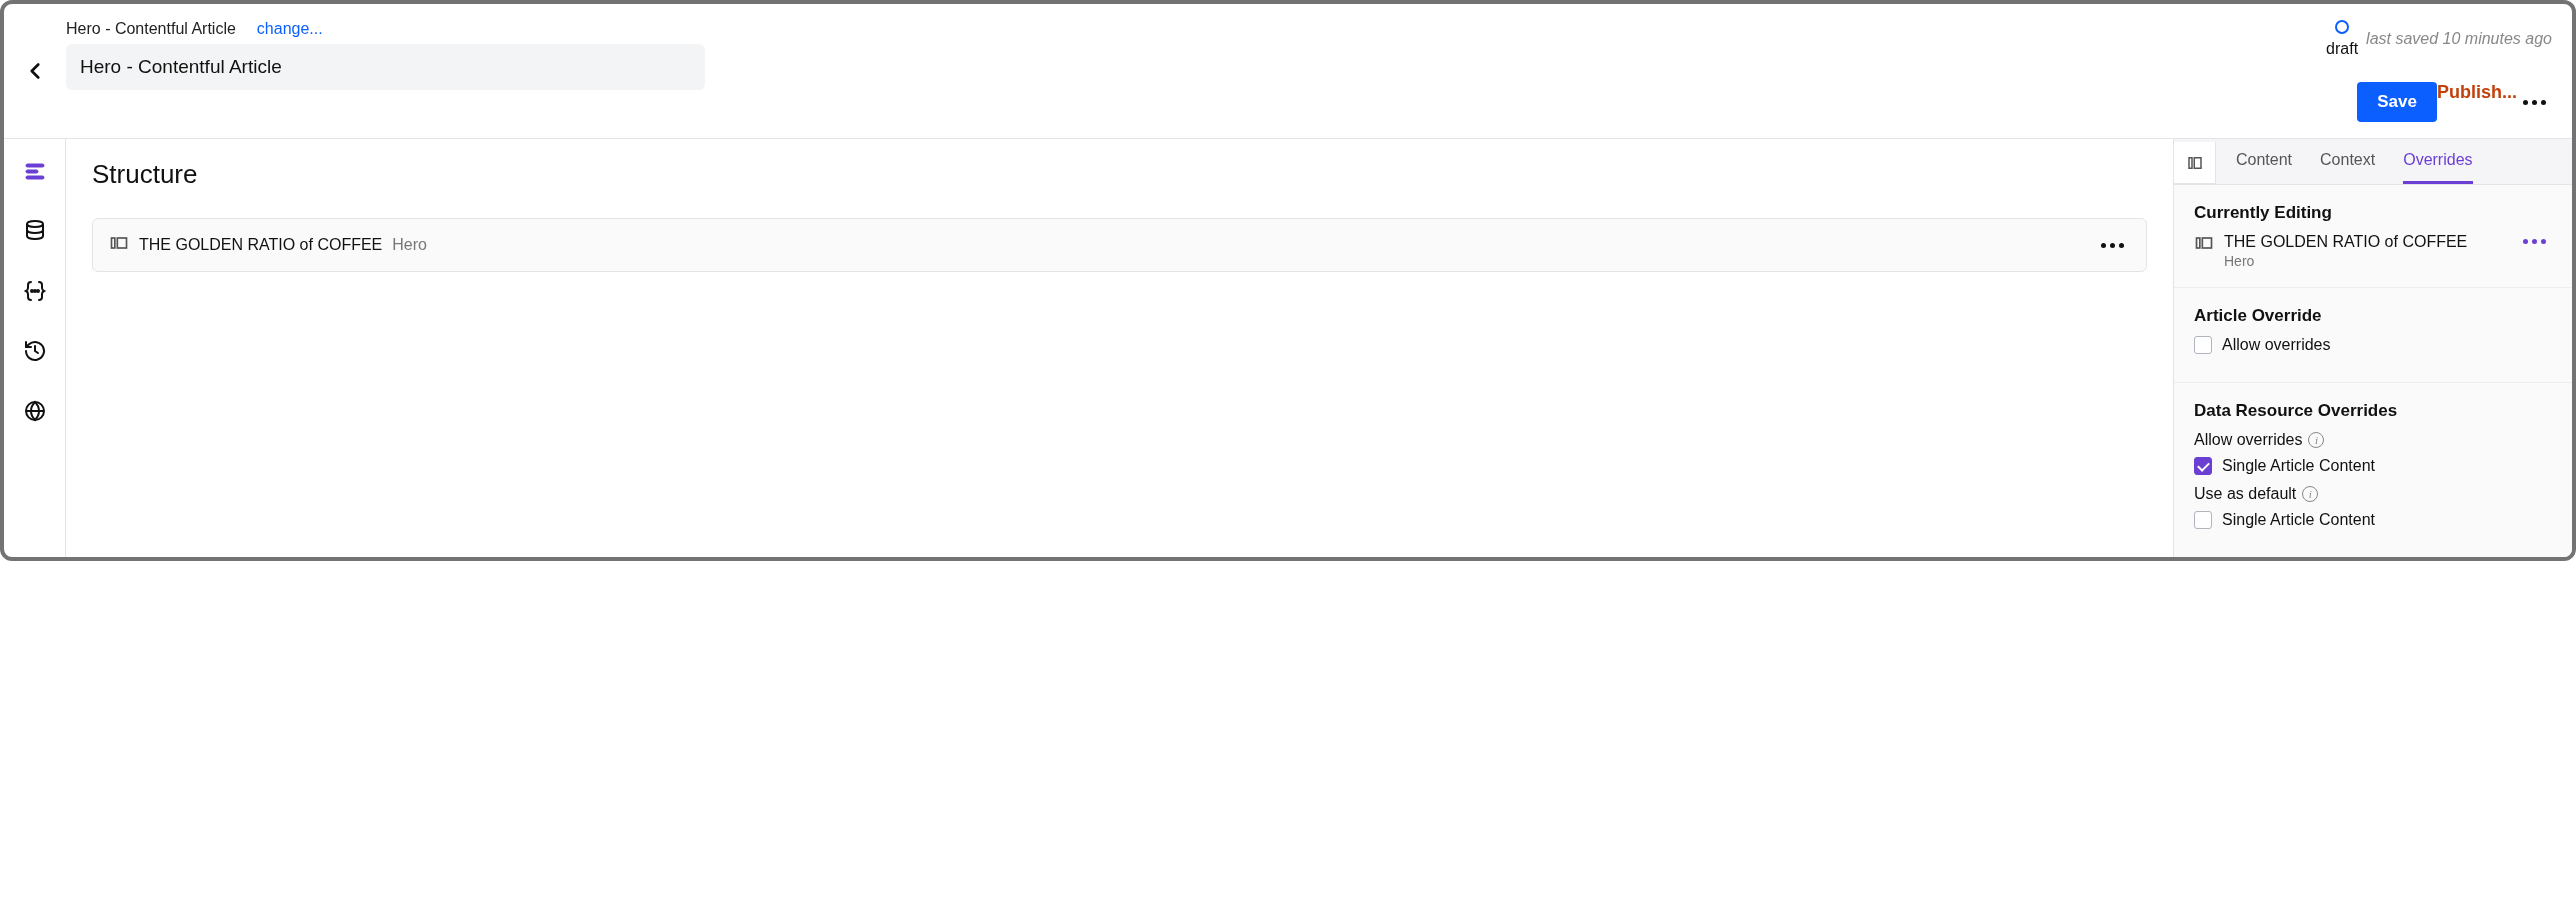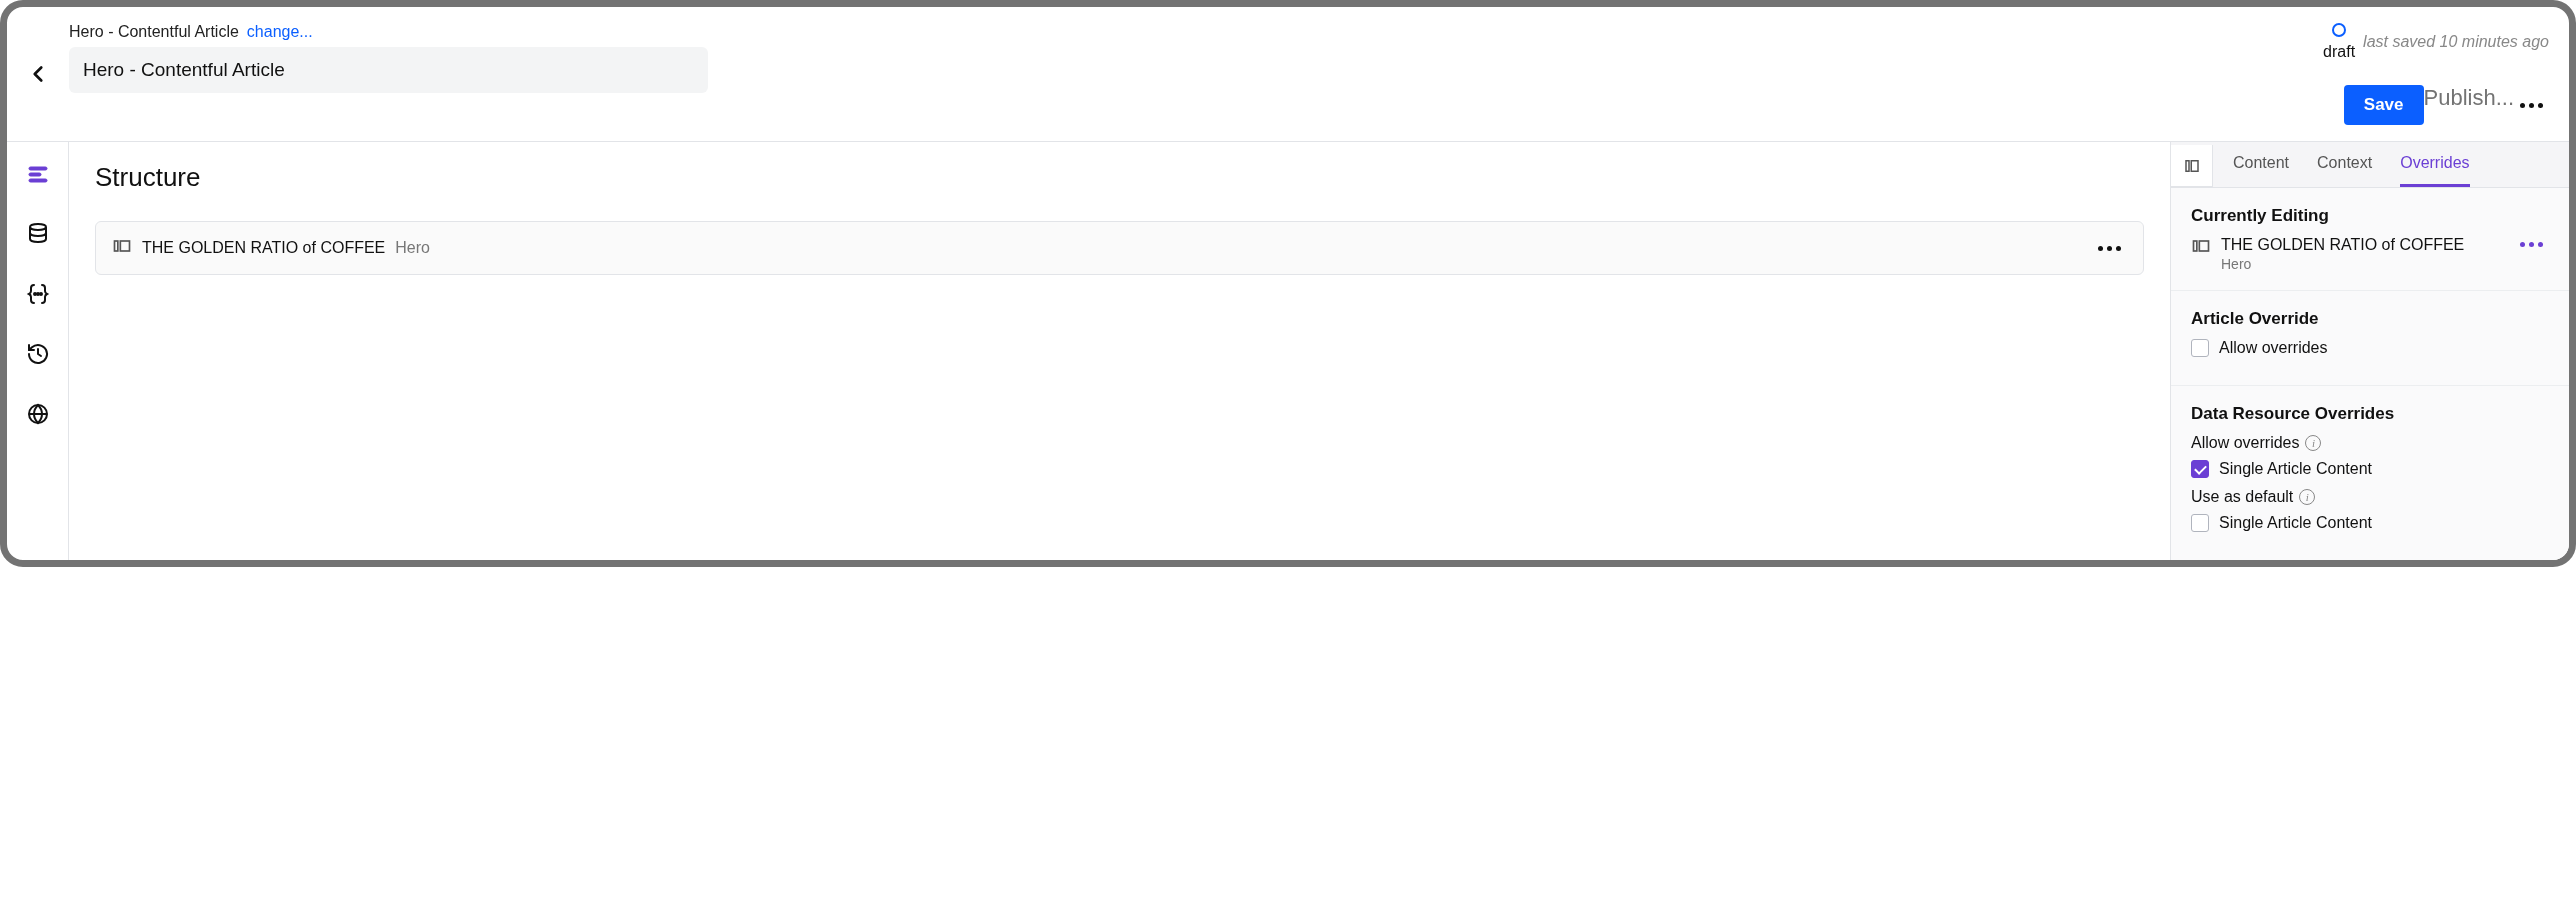--- a/index.html
+++ b/index.html
@@ -12,22 +12,22 @@
       background: #fff;
       color: #111;
       width: 100%;
       overflow-x: hidden;
     }
     .app {
       display: flex;
       flex-direction: column;
       width: 100%;
       min-height: 539px;
-      border: 7px solid #737373;
-      border-radius: 23px;
+      border: 4px solid #737373;
+      border-radius: 12px;
       overflow: hidden;
     }
     
     .header {
       display: flex;
       align-items: flex-start;
       border-bottom: 1px solid #e2e4e8;
       padding: 16px 20px 16px 0;
     }
     .back-col {
@@ -53,20 +53,21 @@
       align-items: center;
       gap: 8px;
       font-size: 16px;
       color: #222;
     }
     .change-link {
       color: #0b5fff;
       font-weight: 500;
       font-size: 16px;
       cursor: pointer;
+      margin-left: 13px;
     }
     .pattern-label {
       font-size: 16px;
       color: #111;
       margin-top: 2px;
     }
     .pattern-name-field {
       background: #f3f4f5;
       border-radius: 6px;
       padding: 12px 14px;
@@ -113,23 +114,23 @@
       background: #0b5fff;
       color: #fff;
       border: none;
       padding: 10px 20px;
       font-size: 17px;
       font-weight: 600;
       border-radius: 4px;
       cursor: pointer;
     }
     .publish-link {
-      color: #737373;
-      font-size: 22px;
-      font-weight: 400;
+      color: #c2410c;
+      font-size: 18px;
+      font-weight: 700;
       cursor: pointer;
     }
     .more-dots {
       display: flex;
       align-items: center;
       gap: 4px;
       cursor: pointer;
       padding: 6px;
     }
     .more-dots span {

